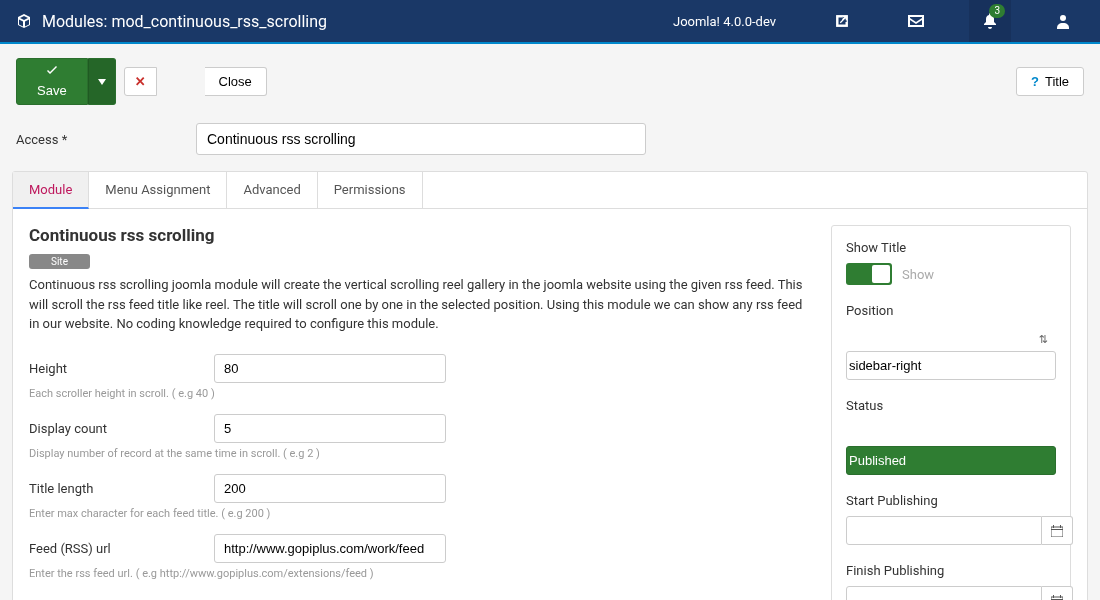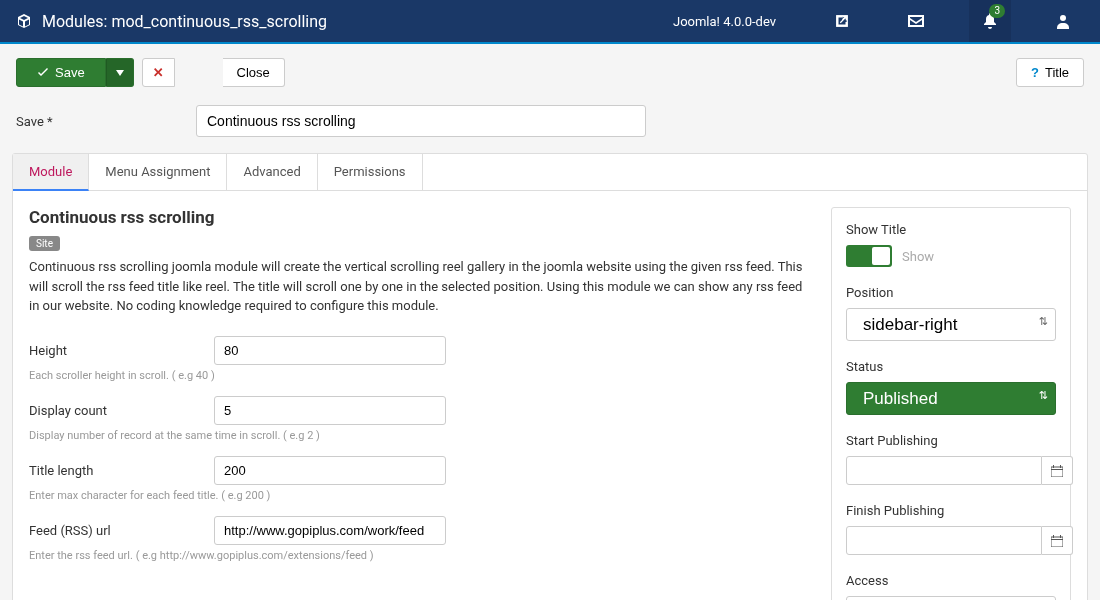--- a/index.html
+++ b/index.html
@@ -9,21 +9,21 @@
     .header-title { display: flex; align-items: center; gap: 10px; font-size: 16px; font-weight: normal; flex: 1; }
     .header-right { display: flex; align-items: center; height: 100%; gap: 31px; }
     .header-item { padding: 0 14px; color: #fff; display: flex; align-items: center; height: 100%; position: relative; }
     .header-item.bell { background: #17315c; }
     .badge-notif { position: absolute; top: 4px; right: 6px; background: #2f7d32; color: #fff; font-size: 10px; padding: 1px 5px; border-radius: 8px; line-height: 1.2; }
     
     .toolbar { background: #f5f5f5; padding: 14px 16px; display: flex; align-items: center; gap: 8px; }
     .btn { border: 1px solid #ccc; background: #fff; padding: 6px 14px; border-radius: 3px; font-size: 13px; cursor: pointer; display: inline-flex; align-items: center; gap: 6px; }
     .btn-save { background: #2f7d32; color: #fff; border-color: #2a6e2d; padding: 6px 20px; }
     .btn-save-group { display: flex; }
-    .btn-save-group .btn-save { border-radius: 3px 0 0 3px; }
+    .btn-save-group .btn-save { border-radius: 3px 0 0 3px; flex-direction: column; }
     .btn-dropdown { background: #256628; border: 1px solid #2a6e2d; border-left: 1px solid #1f5a22; border-radius: 0 3px 3px 0; padding: 6px 9px; cursor: pointer; }
     .btn-close { border: 1px solid #ccc; background: #fff; }
     .btn-close-group { display: flex; gap: 0; }
     .btn-close-group .btn-x { border-radius: 3px 0 0 3px; padding: 6px 10px; border: 1px solid #ccc; background: #fff; color: #c9302c; font-weight: bold; font-size: 13px; }
     .btn-close-group .btn-close { border-radius: 0 3px 3px 0; border-left: none; margin-left: 48px; }
     .toolbar-right { margin-left: auto; }
     .btn-help { border: 1px solid #ccc; background: #fff; }
     .help-q { color: #0088cc; font-weight: bold; }
     
     .title-row { padding: 4px 16px 16px; display: flex; align-items: center; gap: 20px; }
@@ -33,36 +33,36 @@
     .tabs-container { margin: 0 12px; background: #fff; border: 1px solid #ddd; border-radius: 3px; }
     .tabs { display: flex; border-bottom: 1px solid #ddd; }
     .tab { padding: 10px 16px; cursor: pointer; font-size: 13px; color: #555; border-right: 1px solid #ddd; }
     .tab.active { background: #f0f0f0; border-bottom: 2px solid #3b82f6; margin-bottom: -1px; color: #be185d; }
     
     .content { padding: 16px; display: flex; gap: 20px; }
     .main-col { flex: 1; }
     .side-col { width: 240px; border: 1px solid #ddd; border-radius: 3px; padding: 14px; }
     
     .module-title { font-size: 17px; font-weight: bold; margin-bottom: 8px; }
-    .site-badge { display: inline-block; background: #888; color: #fff; font-size: 10px; padding: 2px 7px; border-radius: 3px; margin-bottom: 6px; }
+    .site-badge { display: inline-block; background: #888; color: #fff; font-size: 10px; padding: 2px 22px; border-radius: 3px; margin-bottom: 6px; }
     .module-desc { font-size: 13px; line-height: 1.5; margin-bottom: 20px; }
     
     .form-row { margin-bottom: 4px; }
     .form-row-fields { display: flex; align-items: center; gap: 20px; margin-bottom: 4px; }
     .form-label { width: 165px; font-size: 13px; }
     .form-input { width: 232px; padding: 6px 9px; border: 1px solid #ccc; border-radius: 3px; font-size: 13px; }
     .form-hint { font-size: 11px; color: #999; margin-bottom: 14px; }
     
     .side-label { font-size: 13px; margin-bottom: 8px; display: block; }
     .side-group { margin-bottom: 18px; }
     .toggle-row { display: flex; align-items: center; gap: 10px; }
     .toggle { width: 46px; height: 22px; background: #2f7d32; border-radius: 3px; position: relative; cursor: pointer; }
     .toggle-knob { position: absolute; right: 2px; top: 2px; width: 18px; height: 18px; background: #fff; border-radius: 2px; }
     .toggle-text { color: #aaa; font-size: 13px; }
-    .select { width: 100%; padding: 6px 16px; border: 1px solid #ccc; border-radius: 3px; font-size: 17px; background: #fff; appearance: none; position: relative; }
+    .select { width: 100%; padding: 6px 2px; border: 1px solid #ccc; border-radius: 3px; font-size: 13px; background: #fff; appearance: none; position: relative; margin-top: 25px; }
     .select-wrap { position: relative; }
     .select-wrap::after { content: '⇅'; position: absolute; right: 8px; top: 7px; font-size: 11px; color: #666; pointer-events: none; }
     .select.published { background: #2f7d32; color: #fff; border-color: #2a6e2d; }
     .select-wrap.published::after { color: #fff; }
     .date-group { display: flex; }
     .date-input { flex: 1; padding: 6px 9px; border: 1px solid #ccc; border-radius: 3px 0 0 3px; font-size: 13px; }
     .date-btn { padding: 6px 9px; border: 1px solid #ccc; border-left: none; border-radius: 0 3px 3px 0; background: #fff; cursor: pointer; }
     
     svg { display: block; }
   </style>
@@ -135,21 +135,21 @@
   </div>
   <div class="toolbar-right">
     <button class="btn btn-help">
       <span class="help-q">?</span>
       <span>Title</span>
     </button>
   </div>
 </div>
 
 <div class="title-row">
-  <label class="title-label">Save *</label>
+  <label class="title-label">Access *</label>
   <input class="title-input" type="text" value="Continuous rss scrolling" style="">
 </div>
 
 <div class="tabs-container">
   <div class="tabs">
     <div class="tab active">Module</div>
     <div class="tab">Menu Assignment</div>
     <div class="tab">Advanced</div>
     <div class="tab">Permissions</div>
   </div>

